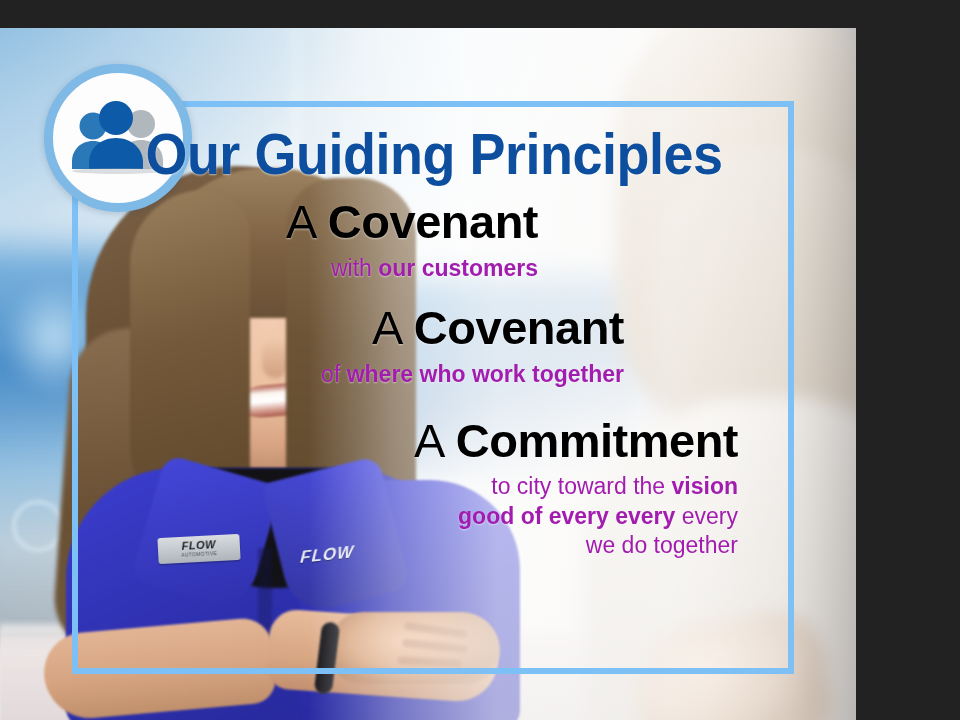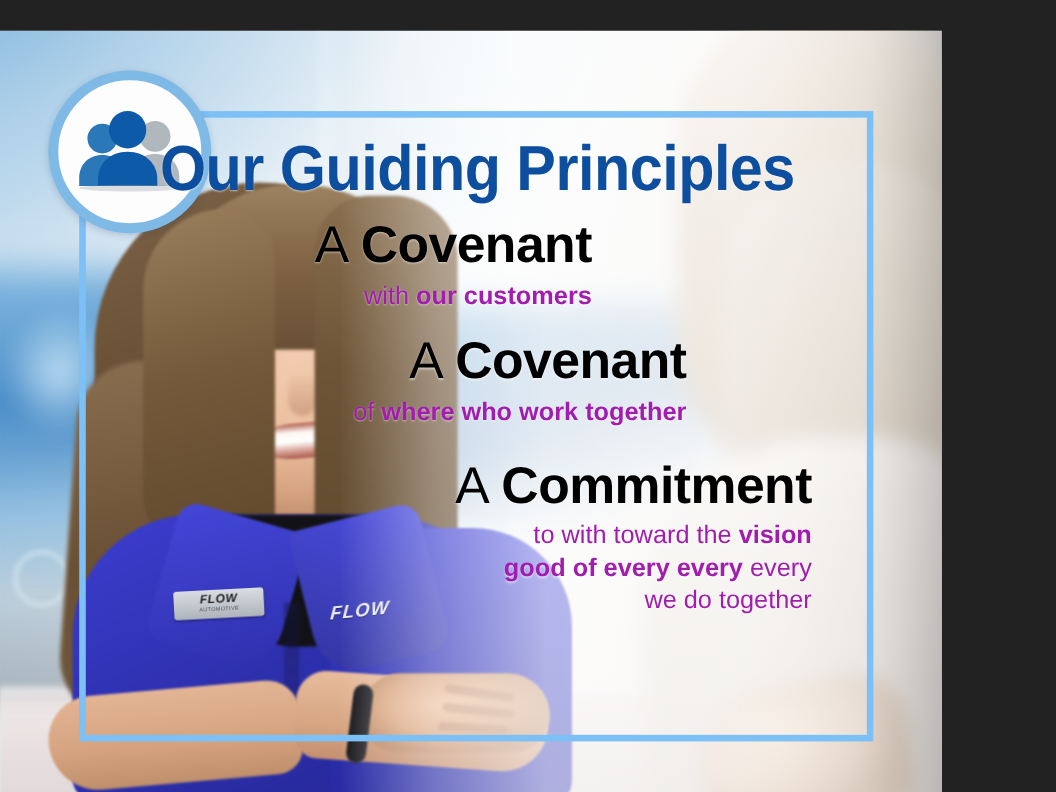--- a/index.html
+++ b/index.html
@@ -489,20 +489,20 @@
         <span class="line"><span>of </span><b>where who work together</b></span>
       </div>
     </div>
 
     <div class="block b3">
       <div class="headline">
         <span class="art">A</span>
         <span class="key">Commitment</span>
       </div>
       <div class="sub">
-        <span class="line"><span>to with toward the </span><b>vision</b></span>
+        <span class="line"><span>to city toward the </span><b>vision</b></span>
         <span class="line"><b>good of every every</b><span> every</span></span>
         <span class="line"><span>we do together</span></span>
       </div>
     </div>
 
   </div>
 </div>
 
 </body></html>

